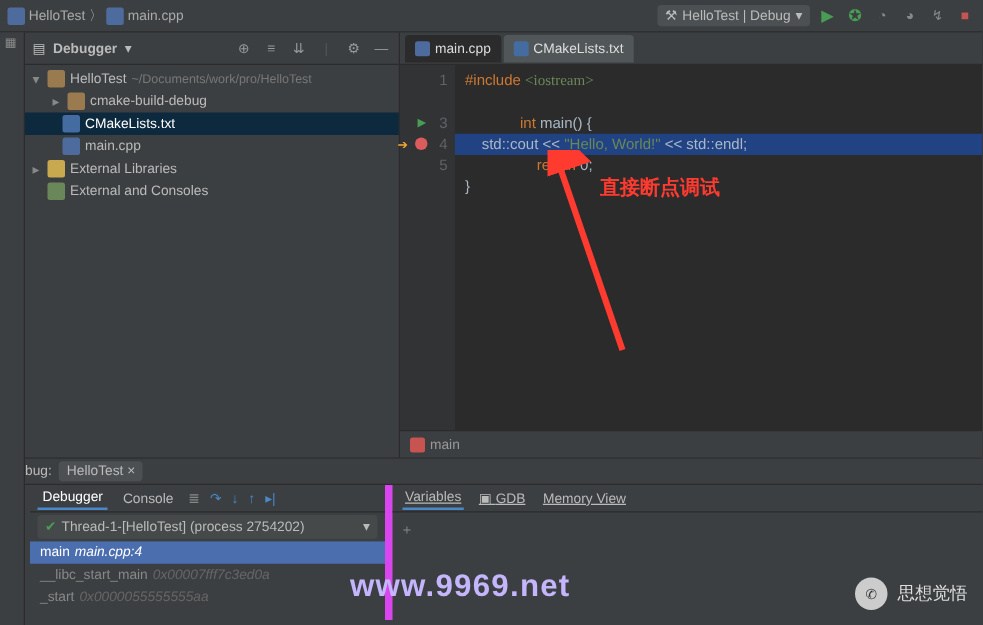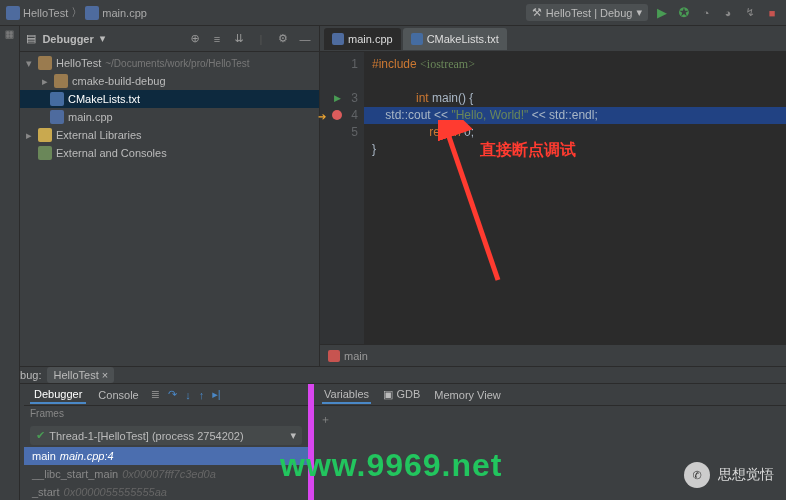--- a/index.html
+++ b/index.html
@@ -72,24 +72,24 @@
 .thread-sel { margin: 2px 6px; background: #45494a; padding: 3px 6px; display: flex; align-items: center; gap: 4px; border-radius: 3px; }
 .thread-sel .chk { color: #499c54; }
 .frame-list { flex: 1; overflow: hidden; }
 .frame-row { height: 18px; padding: 0 8px; display: flex; align-items: center; color: #888; }
 .frame-row.active { background: #4b6eaf; color: #fff; }
 .frame-row .fn { color: inherit; }
 .frame-row .fsrc { font-style: italic; margin-left: 4px; }
 .frame-row.dim .fsrc { color: #666; }
 .vars-panel { flex: 1; display: flex; flex-direction: column; }
 .vars-tabs { height: 22px; display: flex; align-items: center; gap: 10px; padding: 0 8px; border-bottom: 1px solid #2b2b2b; }
-.vars-tabs .vtab { cursor: pointer; padding: 2px 2px; }
+.vars-tabs .vtab { cursor: pointer; padding: 2px 2px; text-decoration: underline; }
 .vars-tabs .vtab.active { border-bottom: 2px solid #4a88c7; }
 .vars-body { flex: 1; padding: 6px; display: flex; align-items: flex-start; gap: 6px; color: #666; }
-.watermark-url { position: absolute; left: 280px; bottom: 16px; font-size: 32px; color: #22c55e; font-weight: bold; letter-spacing: 1px; }
+.watermark-url { position: absolute; left: 280px; bottom: 16px; font-size: 25px; color: #c4b5fd; font-weight: bold; letter-spacing: 1px; }
 .watermark-brand { position: absolute; right: 12px; bottom: 12px; display: flex; align-items: center; gap: 8px; }
 .watermark-brand .wicon { width: 26px; height: 26px; background: #ccc; border-radius: 50%; display: flex; align-items: center; justify-content: center; color: #333; }
 .watermark-brand .wtext { font-size: 14px; color: #ddd; }
 </style>
 </head>
 <body>
 
 <div class="topbar">
   <div class="nav-crumb">
     <span class="crumb-icon"></span>
@@ -226,21 +226,20 @@
     <div class="frames-panel">
       <div class="frames-tabs">
         <span class="ftab active">Debugger</span>
         <span class="ftab">Console</span>
         <span style="color:#888">≣</span>
         <span style="color:#4a88c7">↷</span>
         <span style="color:#4a88c7">↓</span>
         <span style="color:#4a88c7">↑</span>
         <span style="color:#4a88c7">▸|</span>
       </div>
-      <div class="frames-title">Frames</div>
       <div class="thread-sel">
         <span class="chk">✔</span>
         <span>Thread-1-[HelloTest] (process 2754202)</span>
         <span style="margin-left:auto">▾</span>
       </div>
       <div class="frame-list">
         <div class="frame-row active">
           <span class="fn">main</span>
           <span class="fsrc">main.cpp:4</span>
         </div>

